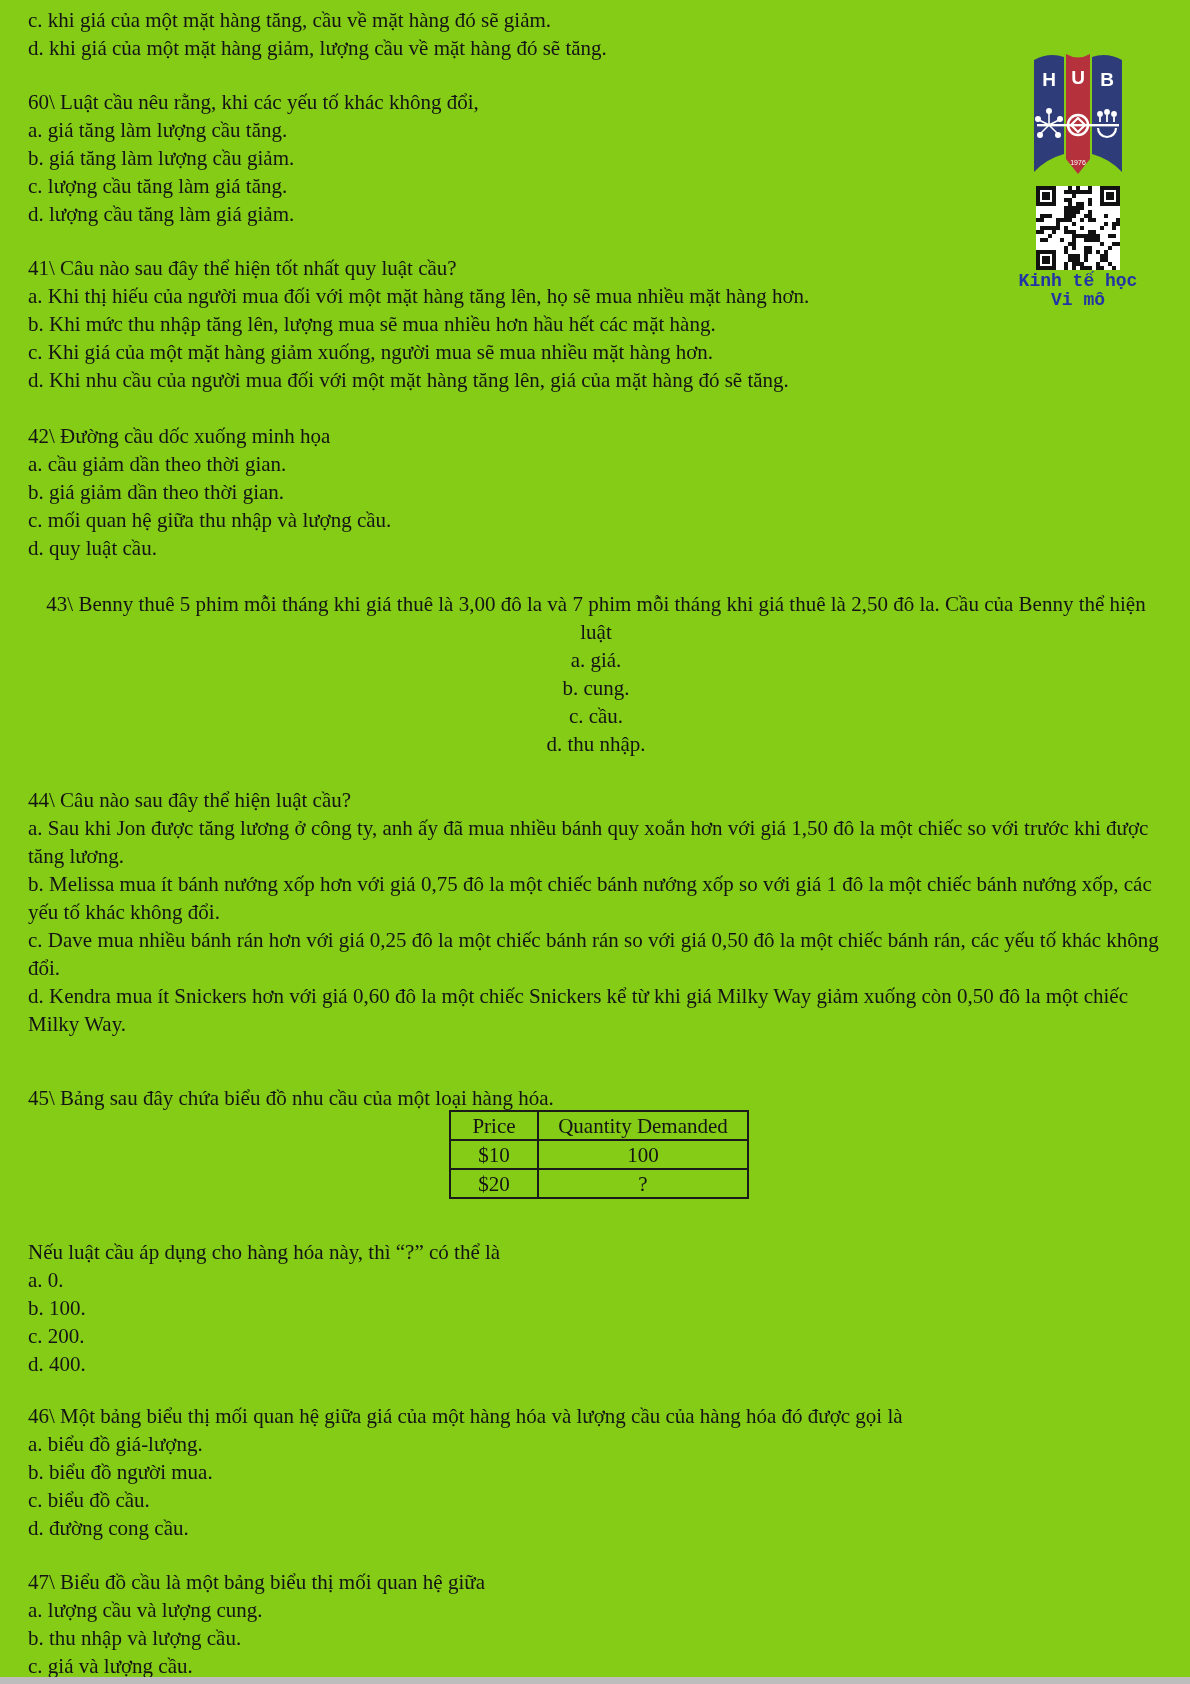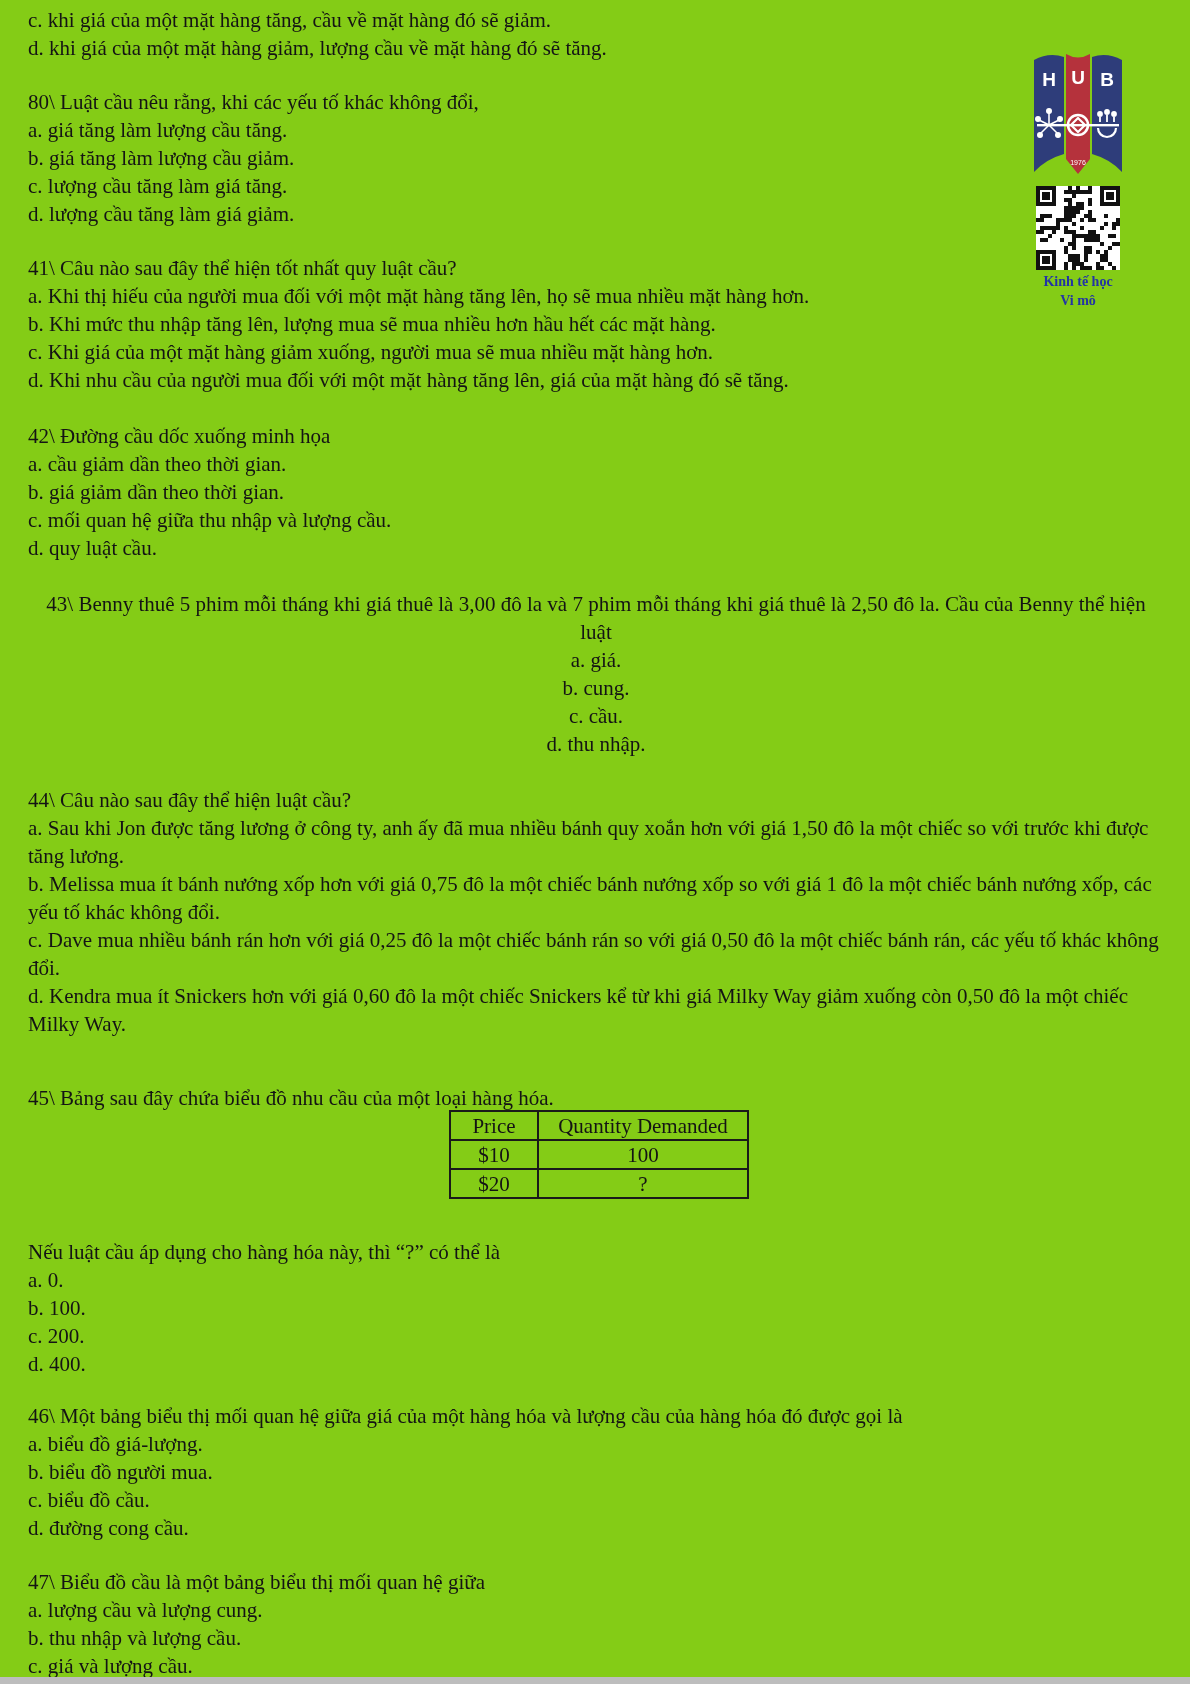--- a/index.html
+++ b/index.html
@@ -29,37 +29,37 @@
   .demand-table .c2{width:192px;}
   
   .logo-wrap{position:absolute;left:1030px;top:50px;width:96px;height:126px;}
   .qr{position:absolute;left:1036px;top:186px;width:84px;height:84px;background:#fff;}
   .qr .finder{position:absolute;width:20px;height:20px;border:4px solid #111;box-sizing:border-box;background:#fff;}
   .qr .finder::after{content:"";position:absolute;left:2px;top:2px;width:8px;height:8px;background:#111;}
   .qr .f-tl{left:0;top:0;} .qr .f-tr{right:0;top:0;} .qr .f-bl{left:0;bottom:0;}
   .caption{
     position:absolute;left:1016px;top:272px;width:124px;
     text-align:center;color:#2334a5;
-    font-family:Liberation Serif, serif;
-    font-weight:bold;font-size:14px;line-height:19px;
+    font-family:Liberation Mono, monospace;
+    font-weight:bold;font-size:18px;line-height:19px;
   }
   .bottom-strip{position:absolute;left:0;top:1677px;width:1190px;height:7px;background:#bdbdbd;}
 </style>
 </head>
 <body>
 
 <div class="page">
 
   <div class="blk" style="top:6px;">
     <p class="ln">c. khi giá của một mặt hàng tăng, cầu về mặt hàng đó sẽ giảm.</p>
     <p class="ln">d. khi giá của một mặt hàng giảm, lượng cầu về mặt hàng đó sẽ tăng.</p>
   </div>
 
   <div class="blk" style="top:88px;">
-    <p class="ln">80\ Luật cầu nêu rằng, khi các yếu tố khác không đổi,</p>
+    <p class="ln">60\ Luật cầu nêu rằng, khi các yếu tố khác không đổi,</p>
     <p class="ln">a. giá tăng làm lượng cầu tăng.</p>
     <p class="ln">b. giá tăng làm lượng cầu giảm.</p>
     <p class="ln">c. lượng cầu tăng làm giá tăng.</p>
     <p class="ln">d. lượng cầu tăng làm giá giảm.</p>
   </div>
 
   <div class="blk" style="top:254px;">
     <p class="ln">41\ Câu nào sau đây thể hiện tốt nhất quy luật cầu?</p>
     <p class="ln">a. Khi thị hiếu của người mua đối với một mặt hàng tăng lên, họ sẽ mua nhiều mặt hàng hơn.</p>
     <p class="ln">b. Khi mức thu nhập tăng lên, lượng mua sẽ mua nhiều hơn hầu hết các mặt hàng.</p>

